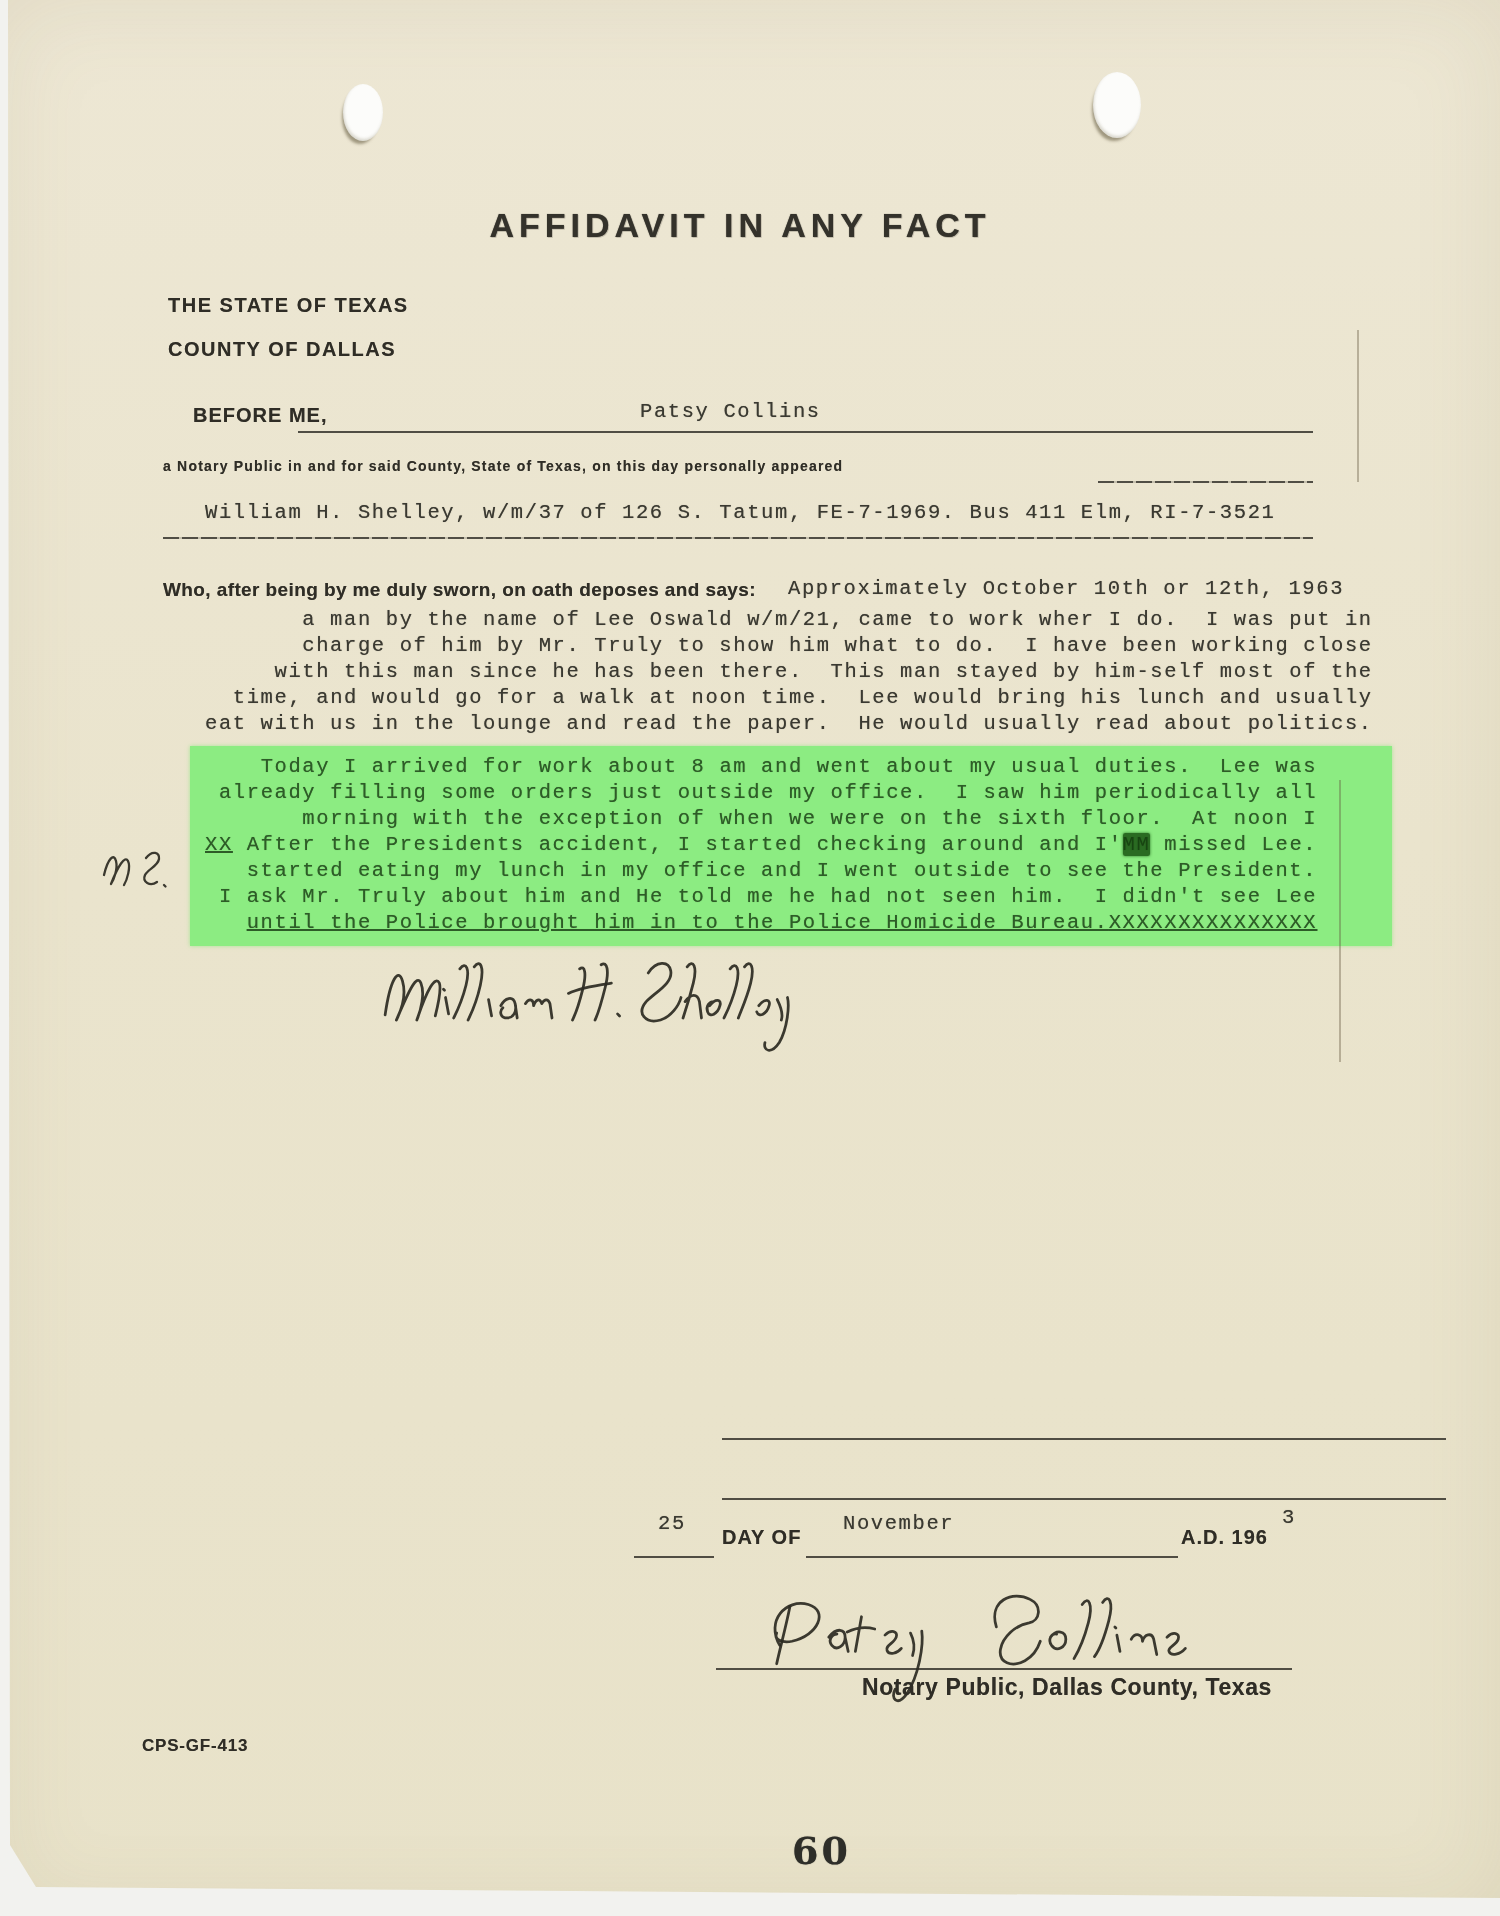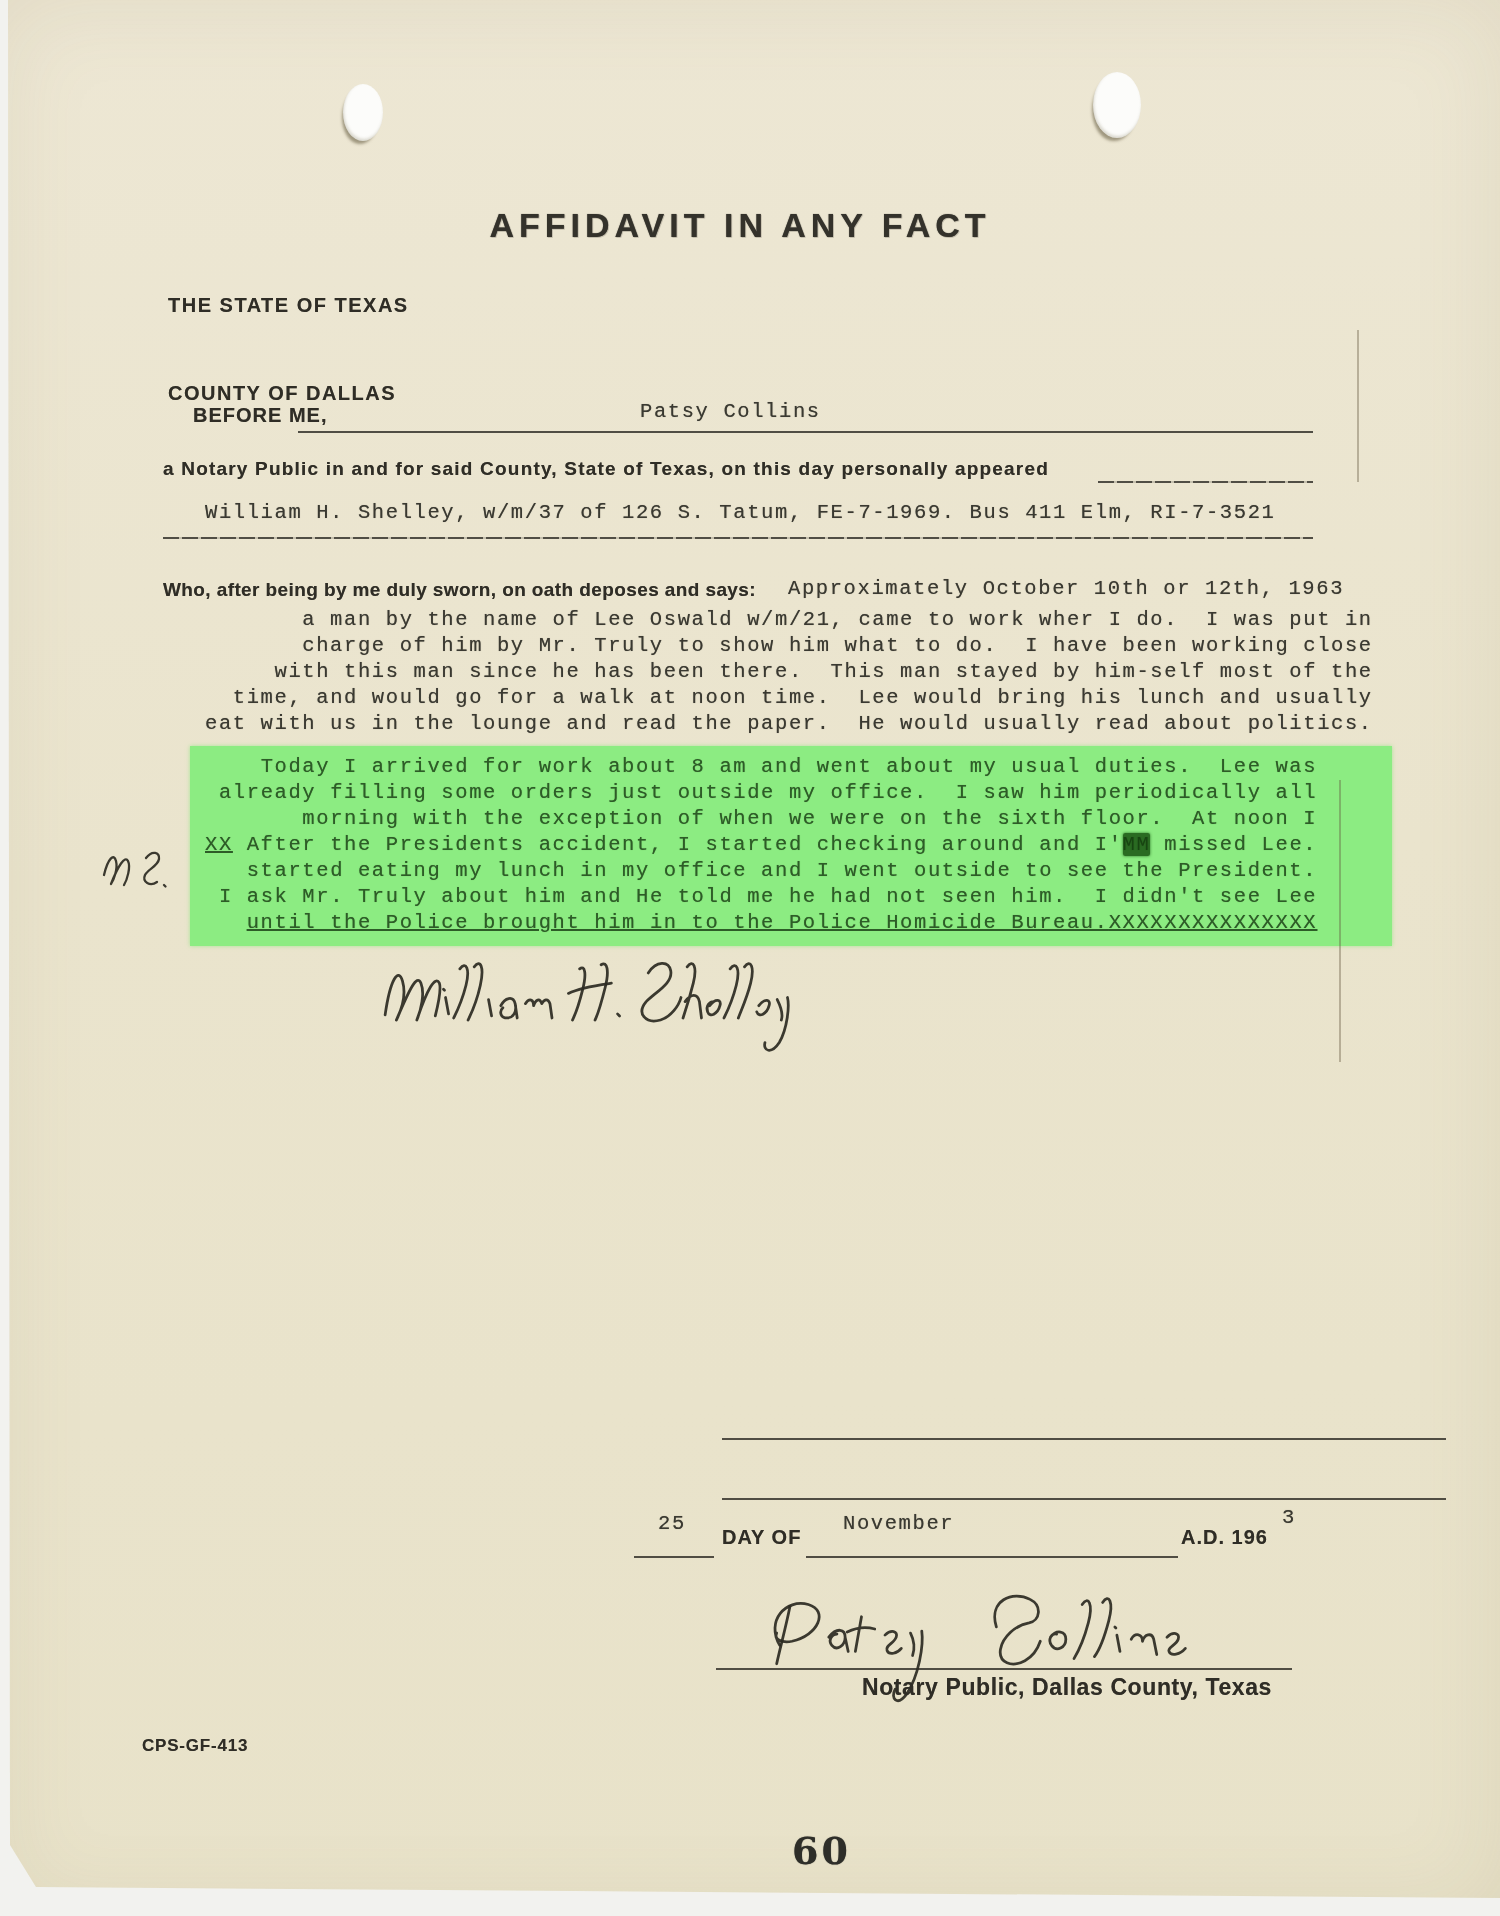--- a/index.html
+++ b/index.html
@@ -55,27 +55,27 @@
 <body>
 
 <div class="paper">
 
   <div class="abs hole" style="left:343px;top:84px;width:40px;height:57px;"></div>
   <div class="abs hole" style="left:1093px;top:72px;width:48px;height:66px;"></div>
 
   <div class="abs form title" style="left:0;right:20px;top:206px;">AFFIDAVIT IN ANY FACT</div>
 
   <div class="abs form" style="left:168px;top:294px;font-size:20px;letter-spacing:1.5px;">THE STATE OF TEXAS</div>
-  <div class="abs form" style="left:168px;top:338px;font-size:20px;letter-spacing:1.5px;margin-top:44px;">COUNTY OF DALLAS</div>
+  <div class="abs form" style="left:168px;top:338px;font-size:20px;letter-spacing:1.5px;">COUNTY OF DALLAS</div>
 
   <div class="abs form" style="left:193px;top:404px;font-size:20px;letter-spacing:1px;">BEFORE ME,</div>
   <div class="abs typed" style="left:640px;top:400px;">Patsy Collins</div>
   <div class="abs rule" style="left:298px;top:431px;width:1015px;"></div>
 
-  <div class="abs form" style="left:163px;top:458px;font-size:19px;letter-spacing:1.2px;">a Notary Public in and for said County, State of Texas, on this day personally appeared</div>
+  <div class="abs form" style="left:163px;top:458px;font-size:14px;letter-spacing:1.2px;">a Notary Public in and for said County, State of Texas, on this day personally appeared</div>
   <div class="abs rule-dash" style="left:1098px;top:481px;width:215px;"></div>
 
   <div class="abs typed" style="left:205px;top:501px;">William H. Shelley, w/m/37 of 126 S. Tatum, FE-7-1969. Bus 411 Elm, RI-7-3521</div>
   <div class="abs rule-dash" style="left:163px;top:537px;width:1150px;"></div>
 
   <div class="abs form" style="left:163px;top:579px;font-size:19px;letter-spacing:0.4px;">Who, after being by me duly sworn, on oath deposes and says:</div>
   <div class="abs typed" style="left:788px;top:577px;">Approximately October 10th or 12th, 1963</div>
 
   <div class="abs" style="left:205px;top:607px;">
       <div class="typed typed-line">a man by the name of Lee Oswald w/m/21, came to work wher I do.  I was put in</div>

